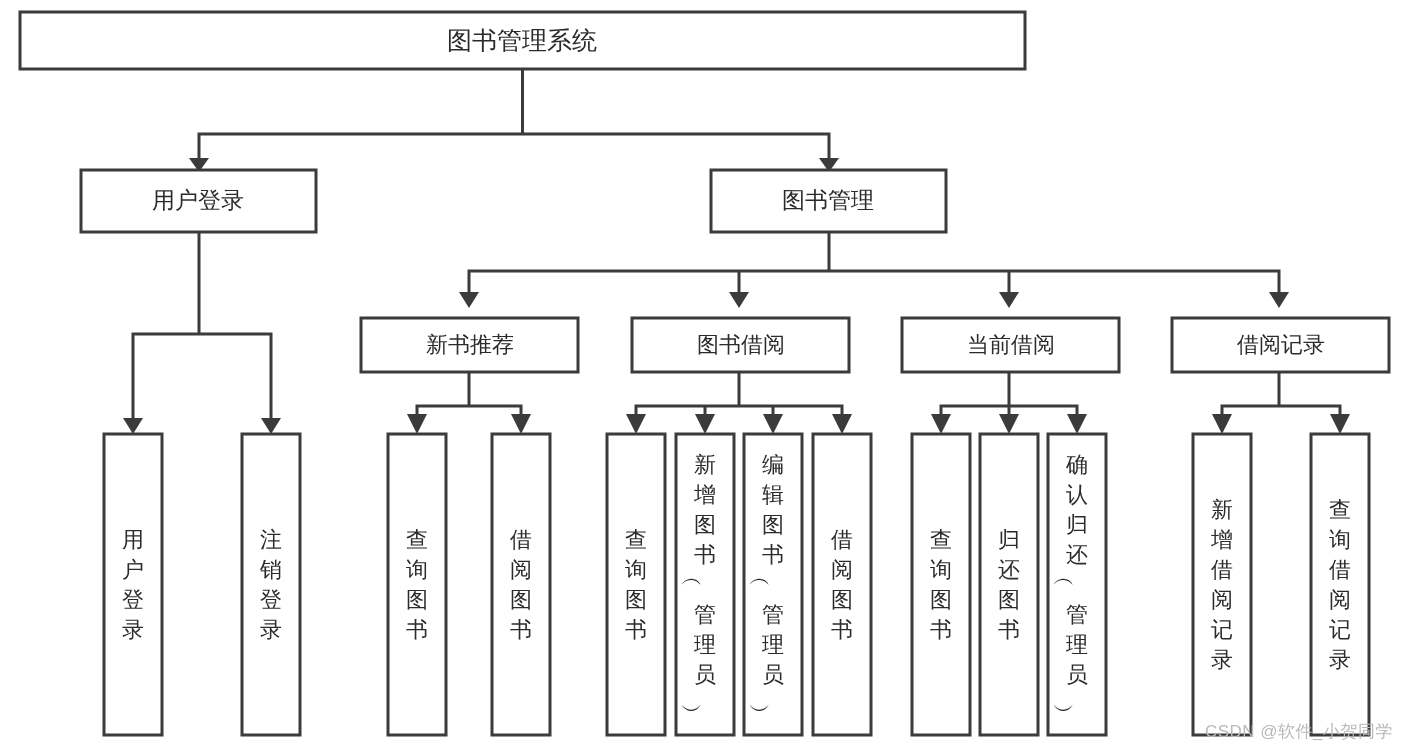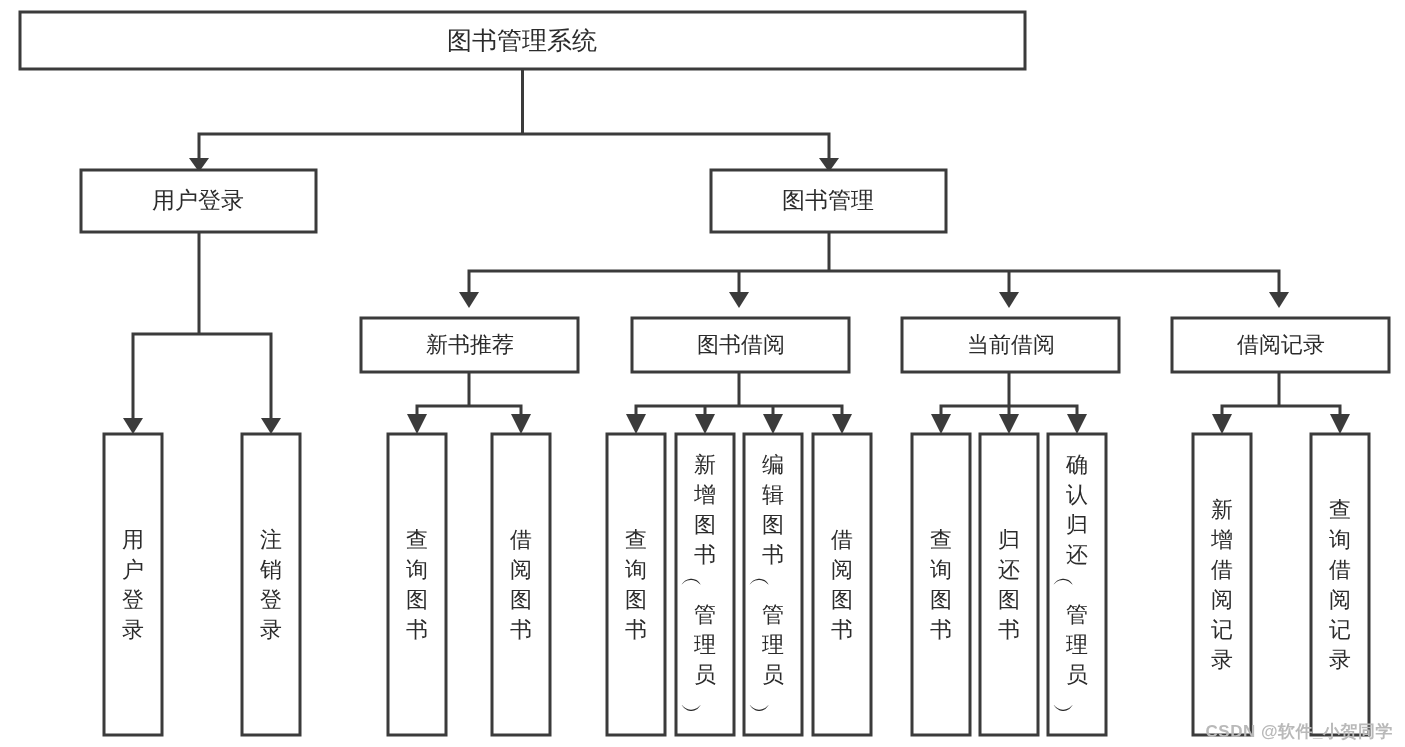--- a/index.html
+++ b/index.html
@@ -23,21 +23,21 @@
   .lvl3-label{font-size:22px;}
   .leaf-label{
     font-family:"Liberation Sans","DejaVu Sans",sans-serif;
     fill:#2b2b2b;font-size:22px;
     text-anchor:middle;
   }
   .watermark{
     position:absolute;right:12px;bottom:4px;
     font-family:"Liberation Sans","DejaVu Sans",sans-serif;
     font-size:17px;color:#b9b9b9;letter-spacing:.5px;
-    white-space:nowrap;user-select:none;font-weight:bold;
+    white-space:nowrap;user-select:none;
   }
 </style>
 </head>
 <body>
 
 <div id="stage">
 
   <svg class="diagram" viewBox="0 0 1405 747">
     <defs></defs>
 

